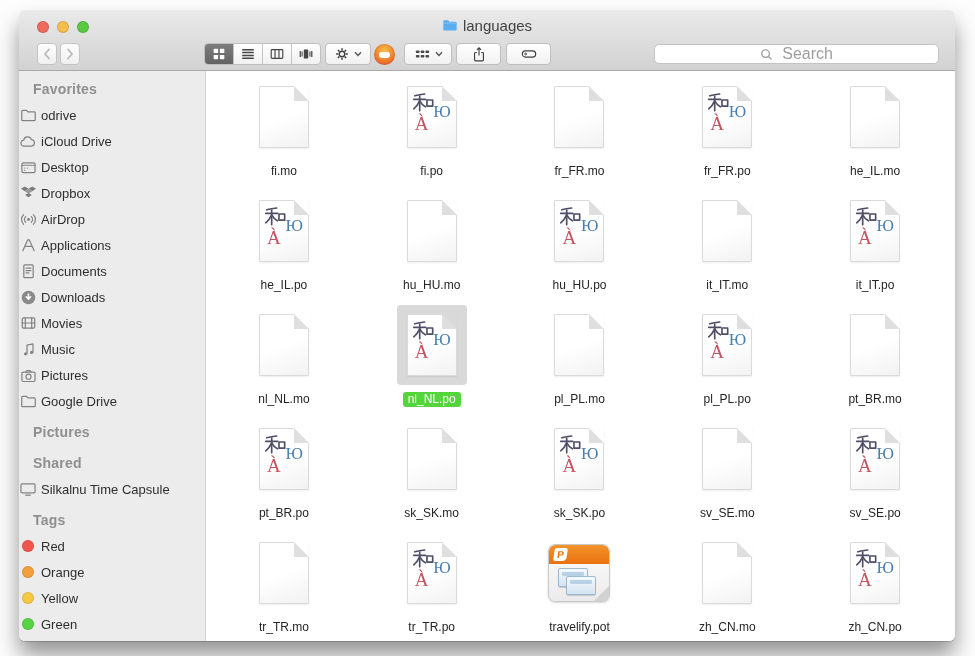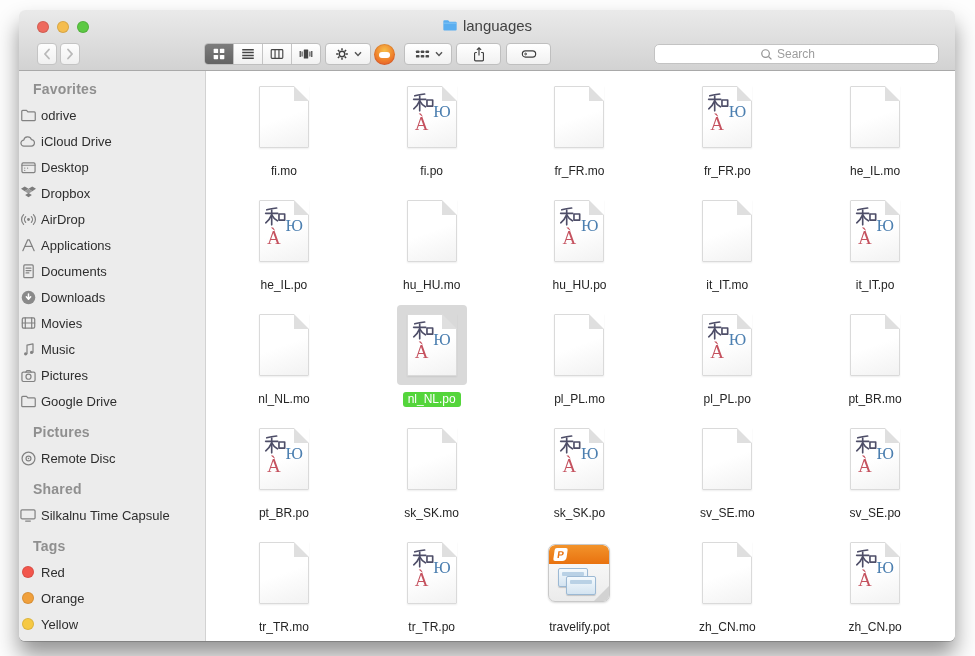--- a/index.html
+++ b/index.html
@@ -62,21 +62,21 @@
   }
   .od-bar{width:11px;height:6px;border-radius:3px;background:#fff;}
   .chev{margin-left:4px;display:block;}
   .search{
     position:absolute;left:635px;top:1px;width:285px;height:20px;box-sizing:border-box;
     background:#fff;border:1px solid #c3c3c3;border-radius:5px;
     display:flex;align-items:center;justify-content:center;gap:4px;
   }
   .search input{
     border:none;outline:none;background:transparent;width:56px;
-    font-size:12px;color:#333;font-family:"Liberation Sans",sans-serif;padding:0;
+    font-size:16px;color:#333;font-family:"Liberation Sans",sans-serif;padding:0;text-align:right;
   }
   .search input::placeholder{color:#9d9d9d;}
   
   .content{display:flex;height:570px;}
   .sidebar{
     width:187px;box-sizing:border-box;background:#ececec;
     border-right:1px solid #d2d2d2;padding-top:4px;overflow:hidden;flex:none;
   }
   .sb-header{
     font-size:14px;font-weight:700;color:#8f8f8f;letter-spacing:.2px;
@@ -381,30 +381,20 @@
             <span class="sb-icon">
               <svg width="17" height="15" viewBox="0 0 18 16">
                 <path fill="none" stroke="#828282" stroke-width="1.3" stroke-linecap="round" stroke-linejoin="round" d="M1.8,3.6 a1,1 0 0 1 1-1 h4.1 l1.4,1.6 h6.9 a1,1 0 0 1 1,1 v7.2 a1,1 0 0 1 -1,1 h-12.4 a1,1 0 0 1 -1-1 z"></path>
               </svg>
             </span>
             <span class="sb-label">Google Drive</span>
           </div>
         </div>
         <div class="sb-section">
           <div class="sb-header">Pictures</div>
-          <div class="sb-item">
-            <span class="sb-icon">
-              <svg width="17" height="17" viewBox="0 0 18 18">
-                <circle fill="none" stroke="#828282" stroke-width="1.3" stroke-linecap="round" stroke-linejoin="round" cx="9" cy="9" r="6.8"></circle>
-                <circle fill="none" stroke="#828282" stroke-width="1.3" stroke-linecap="round" stroke-linejoin="round" cx="9" cy="9" r="2.6"></circle>
-                <circle cx="9" cy="9" r="0.8" fill="#828282"></circle>
-              </svg>
-            </span>
-            <span class="sb-label">Remote Disc</span>
-          </div>
         </div>
         <div class="sb-section">
           <div class="sb-header">Shared</div>
           <div class="sb-item">
             <span class="sb-icon">
               <svg width="18" height="16" viewBox="0 0 19 17">
                 <rect fill="none" stroke="#828282" stroke-width="1.3" stroke-linecap="round" stroke-linejoin="round" x="2" y="3" width="15" height="9.5" rx="1.2"></rect>
                 <path fill="none" stroke="#828282" stroke-width="1.3" stroke-linecap="round" stroke-linejoin="round" d="M7,15 h5"></path>
               </svg>
             </span>

